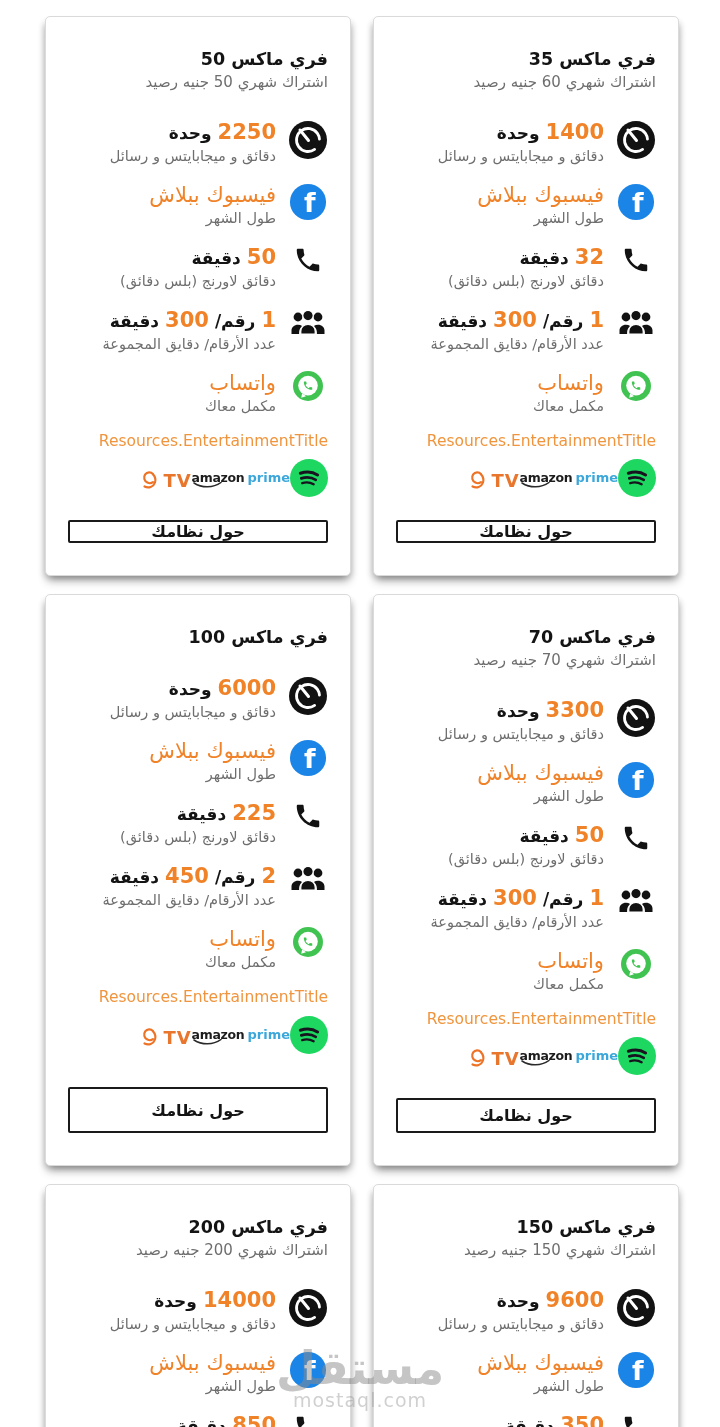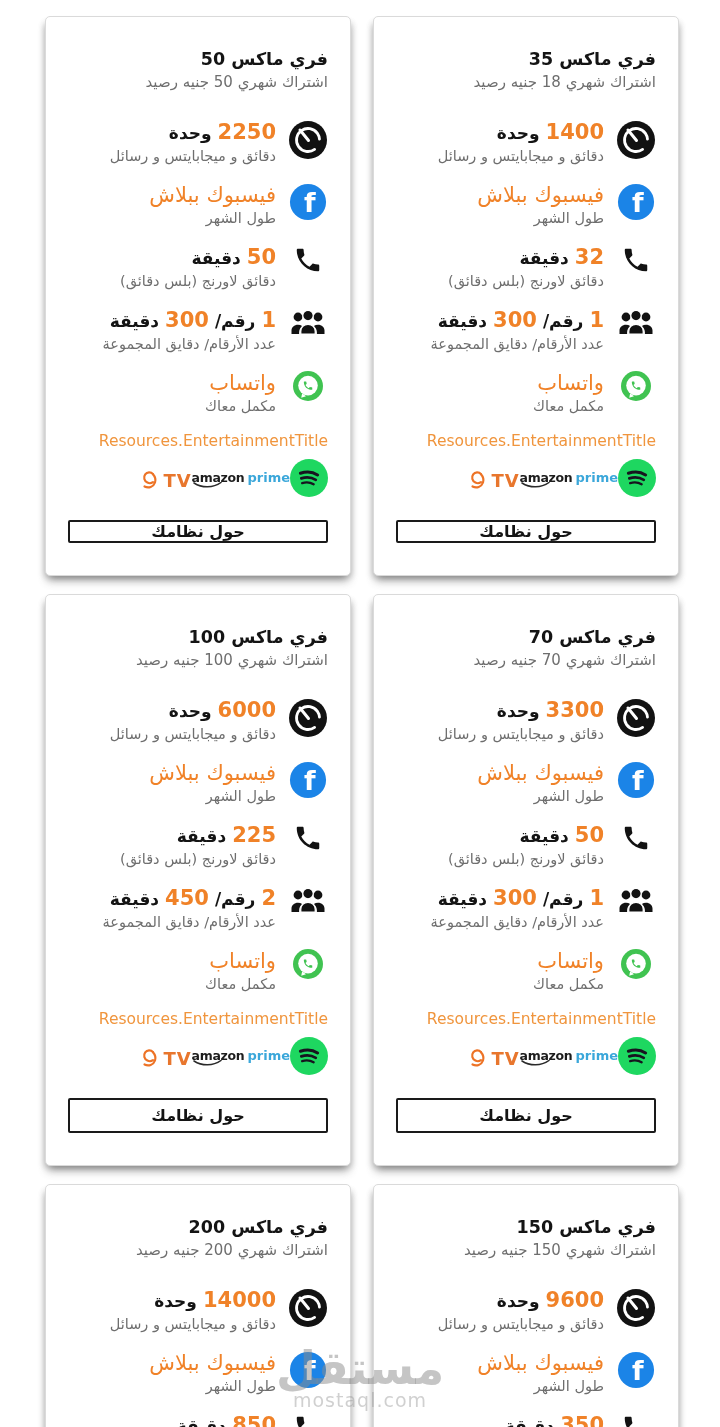--- a/index.html
+++ b/index.html
@@ -57,21 +57,21 @@
   }
   .wm-ar{ font-size:46px; font-weight:bold; color:rgba(140,140,140,.5); line-height:44px; }
   .wm-dom{ font-size:19px; color:rgba(150,150,150,.45); letter-spacing:1px; line-height:20px; }
 </style>
 </head>
 <body>
 
 <div class="grid" id="grid">
   <div class="card">
     <div class="hd-title">فري ماكس 35</div>
-    <div class="hd-sub">اشتراك شهري 18 جنيه رصيد</div>
+    <div class="hd-sub">اشتراك شهري 60 جنيه رصيد</div>
 
     <div class="feats">
 
       <div class="feat">
         <div class="ficon">
           <svg width="40" height="40" viewBox="0 0 40 40">
             <circle cx="20" cy="20" r="19" fill="#121212"></circle>
             <circle cx="20" cy="20" r="11.5" fill="none" stroke="#fff" stroke-width="2.8" stroke-dasharray="60 12.3" transform="rotate(55 20 20)" stroke-linecap="round"></circle>
             <line x1="20.5" y1="20.5" x2="12" y2="10" stroke="#fff" stroke-width="3" stroke-linecap="round"></line>
           </svg>
@@ -420,21 +420,20 @@
         </svg>
       </span>
     </div>
 
     <div class="spacer"></div>
     <button class="btn">حول نظامك</button>
   </div>
 
   <div class="card">
     <div class="hd-title">فري ماكس 100</div>
-    <div class="hd-sub">اشتراك شهري 100 جنيه رصيد</div>
 
     <div class="feats">
 
       <div class="feat">
         <div class="ficon">
           <svg width="40" height="40" viewBox="0 0 40 40">
             <circle cx="20" cy="20" r="19" fill="#121212"></circle>
             <circle cx="20" cy="20" r="11.5" fill="none" stroke="#fff" stroke-width="2.8" stroke-dasharray="60 12.3" transform="rotate(55 20 20)" stroke-linecap="round"></circle>
             <line x1="20.5" y1="20.5" x2="12" y2="10" stroke="#fff" stroke-width="3" stroke-linecap="round"></line>
           </svg>

